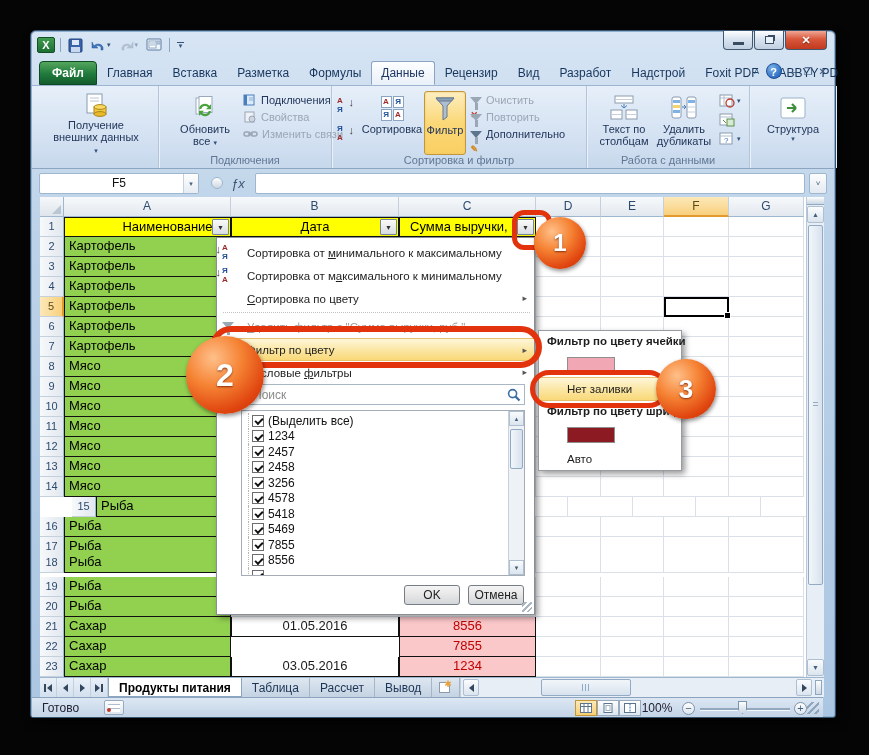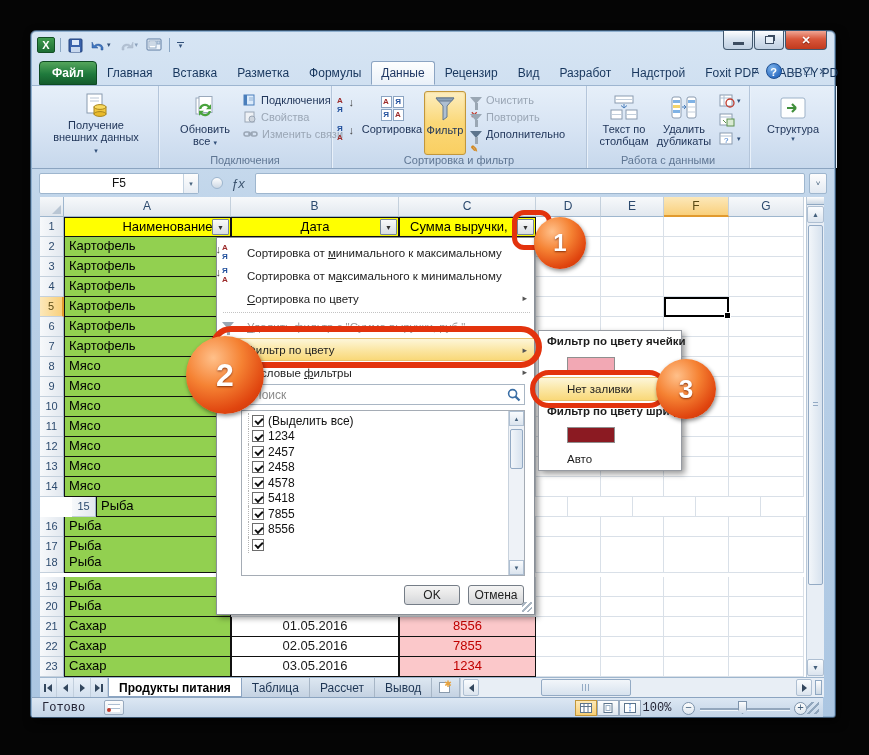--- a/index.html
+++ b/index.html
@@ -119,21 +119,21 @@
   .newsheet .sp{position:absolute;left:12px;top:1px;color:#e8a33d;font-size:9px;}
   .hscroll{flex:1;position:relative;background:#e8eef5;border-left:1px solid #c2cfdd;}
   .hs-btn{position:absolute;top:1px;bottom:1px;width:16px;background:linear-gradient(#fafcfe,#dbe4ee);border:1px solid #aebfd2;
           display:flex;align-items:center;justify-content:center;border-radius:2px;}
   .hs-thumb{position:absolute;top:1px;bottom:1px;left:80px;width:90px;background:linear-gradient(#f2f6fa,#d7e2ee);
             border:1px solid #93aac4;border-radius:2px;}
   .hs-grip{position:absolute;left:50%;top:4px;bottom:4px;width:8px;margin-left:-4px;
            background:repeating-linear-gradient(90deg,#93aac4 0 1px,transparent 1px 3px);}
   
   .statusbar{position:absolute;left:1px;right:12px;top:666px;height:20px;background:linear-gradient(#dce7f3,#c3d4e7);
-             border-top:1px solid #8ba4c0;font-size:12px;color:#223;font-family:Liberation Mono, monospace;}
+             border-top:1px solid #8ba4c0;font-size:12px;color:#223;}
   .st-ready{position:absolute;left:10px;top:3px;}
   .macroic{position:absolute;left:72px;top:2px;width:20px;height:15px;border:1px solid #98aabf;border-radius:2px;
            background:linear-gradient(#fdfdfd,#dde6ef);}
   .macroic:before{content:'';position:absolute;left:3px;top:3px;width:12px;height:8px;background:
      repeating-linear-gradient(#aebfd2 0 1px,#fff 1px 4px),repeating-linear-gradient(90deg,#aebfd2 0 1px,#fff 1px 4px);}
   .macroic:after{content:'';position:absolute;left:2px;bottom:2px;width:4px;height:4px;border-radius:50%;background:#c0392b;}
   .viewbtns{position:absolute;left:543px;top:2px;display:flex;}
   .vb{width:22px;height:16px;border:1px solid #98aabf;display:flex;align-items:center;justify-content:center;background:linear-gradient(#fdfdfd,#dde6ef);}
   .vb.sel{background:linear-gradient(#fde9b8,#f8cf74);border-color:#c2973b;}
   .zoomlbl{position:absolute;left:607px;top:3px;width:36px;text-align:center;}
@@ -697,21 +697,20 @@
             <div class="datecell" style="left: 191px; width: 168px;">01.05.2016</div>
             <div class="valcell" style="left: 359px; width: 137px;">8556</div>
             <div class="ecell" style="left: 496px; width: 65px;"></div>
             <div class="ecell" style="left: 561px; width: 63px;"></div>
             <div class="ecell" style="left: 624px; width: 65px;"></div>
             <div class="ecell" style="left: 689px; width: 75px;"></div>
           </div>
           <div class="grow" style="top: 440px;">
             <div class="rowhdr">22</div>
             <div class="catcell" style="left: 24px; width: 167px;">Сахар</div>
-            <div class="datecell" style="left: 191px; width: 168px;">02.05.2016</div>
             <div class="valcell" style="left: 359px; width: 137px;">7855</div>
             <div class="ecell" style="left: 496px; width: 65px;"></div>
             <div class="ecell" style="left: 561px; width: 63px;"></div>
             <div class="ecell" style="left: 624px; width: 65px;"></div>
             <div class="ecell" style="left: 689px; width: 75px;"></div>
           </div>
           <div class="grow" style="top: 460px;">
             <div class="rowhdr">23</div>
             <div class="catcell" style="left: 24px; width: 167px;">Сахар</div>
             <div class="datecell" style="left: 191px; width: 168px;">03.05.2016</div>
@@ -856,25 +855,33 @@
           <div class="citem">
             <div class="cbox"></div>
             <div style="display: inline;">2457</div>
           </div>
           <div class="citem">
             <div class="cbox"></div>
             <div style="display: inline;">2458</div>
           </div>
           <div class="citem">
             <div class="cbox"></div>
+            <div style="display: inline;">3256</div>
+          </div>
+          <div class="citem">
+            <div class="cbox"></div>
             <div style="display: inline;">4578</div>
           </div>
           <div class="citem">
             <div class="cbox"></div>
             <div style="display: inline;">5418</div>
+          </div>
+          <div class="citem">
+            <div class="cbox"></div>
+            <div style="display: inline;">5469</div>
           </div>
           <div class="citem">
             <div class="cbox"></div>
             <div style="display: inline;">7855</div>
           </div>
           <div class="citem">
             <div class="cbox"></div>
             <div style="display: inline;">8556</div>
           </div>
           <div class="citem">

